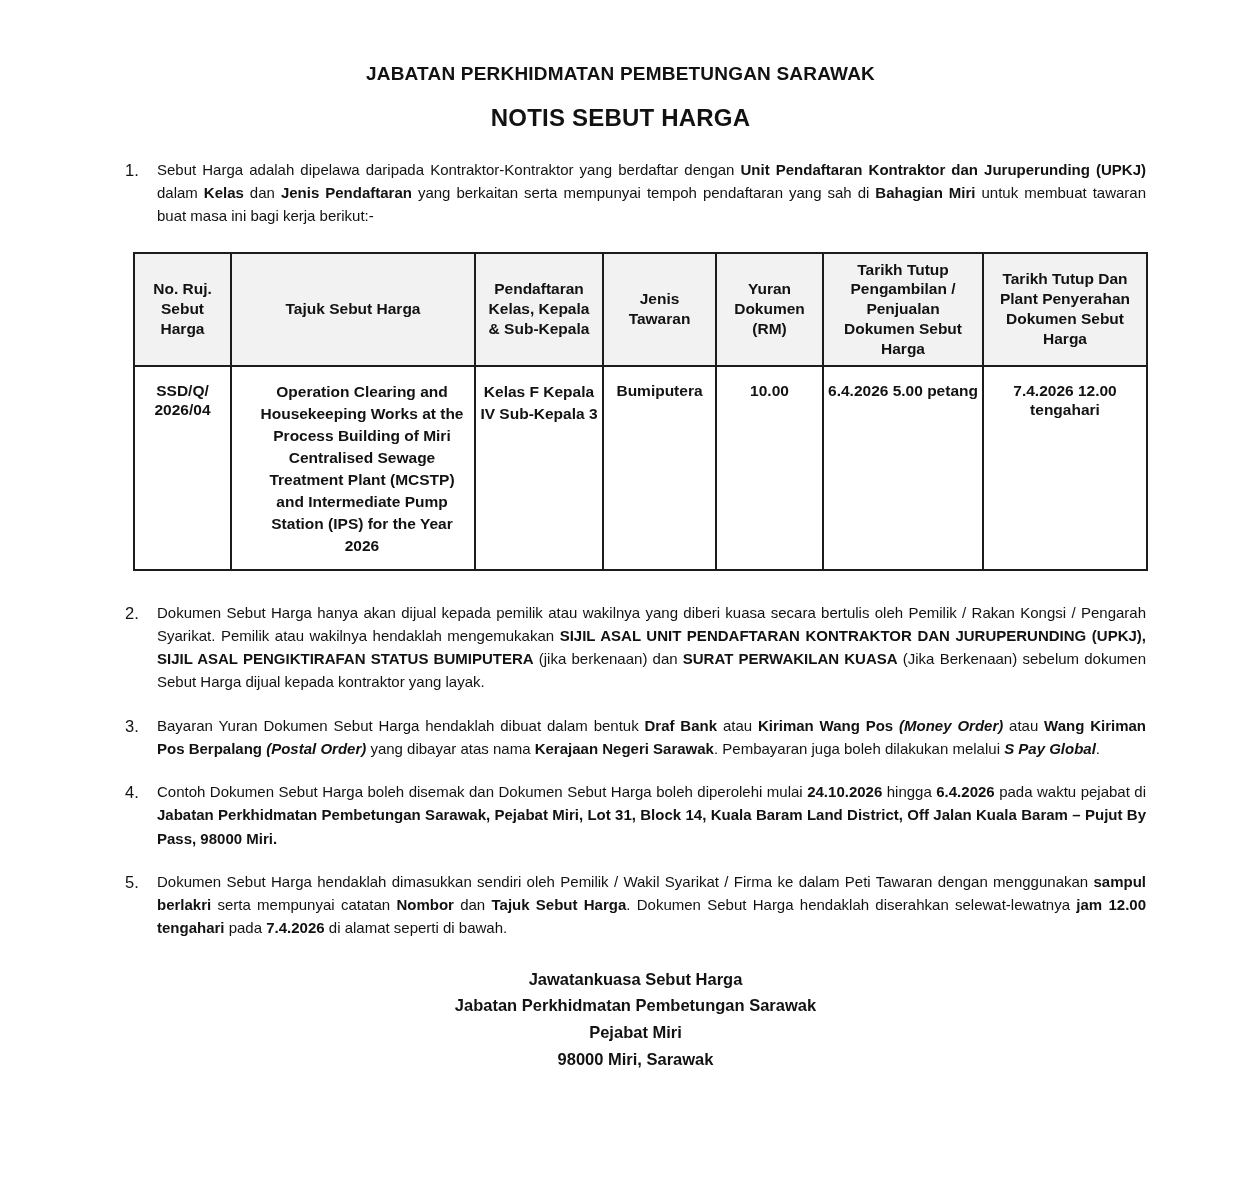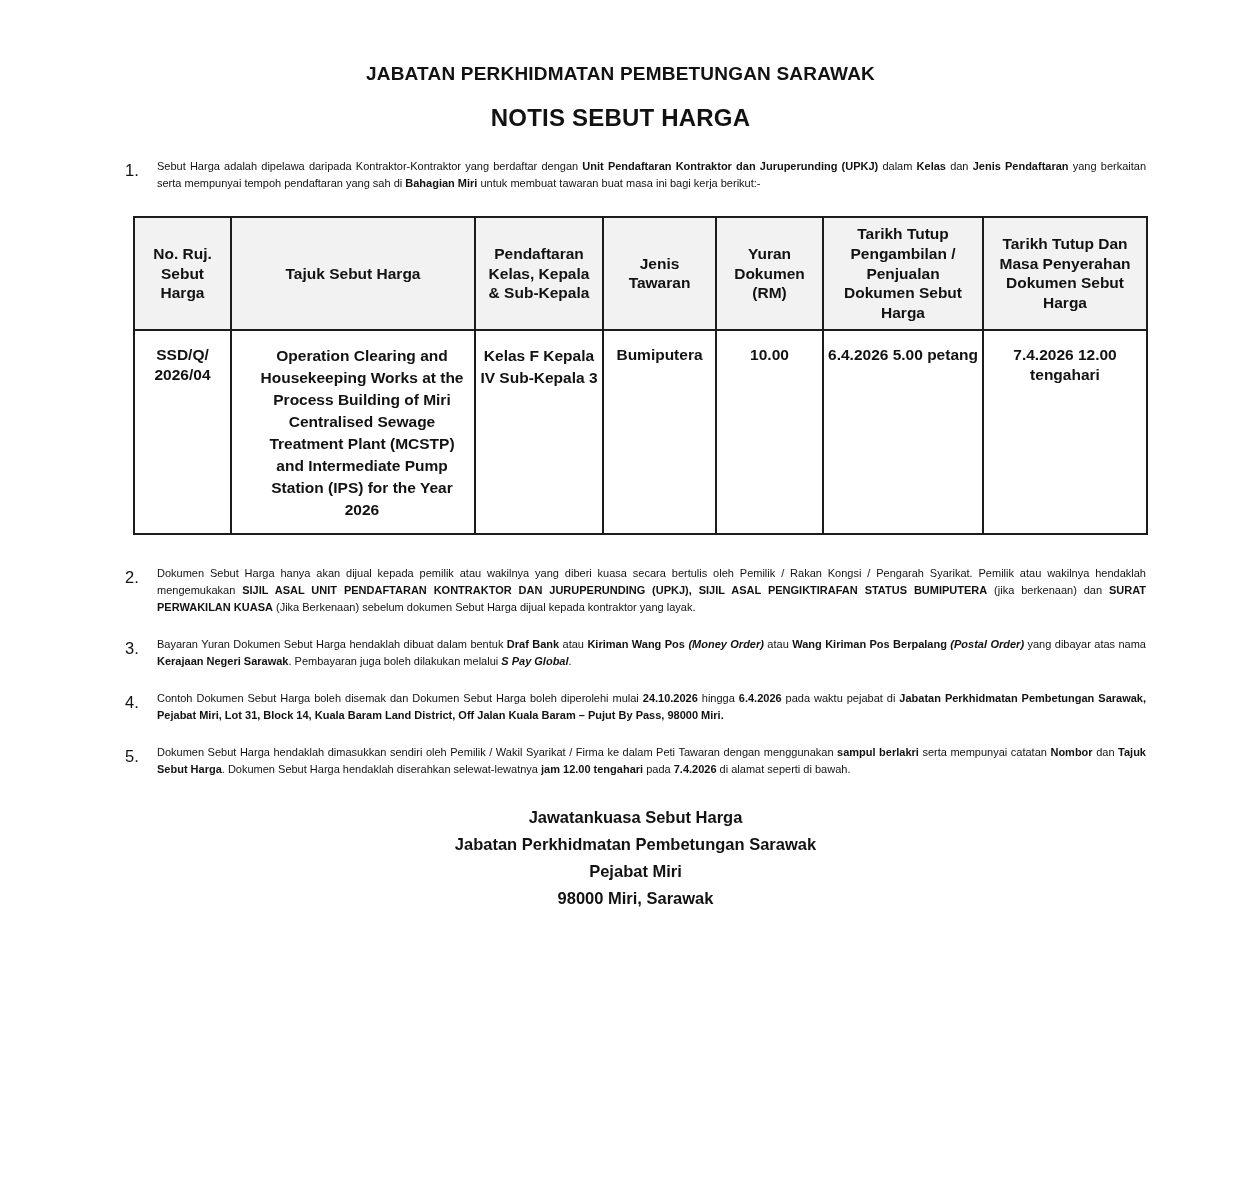--- a/index.html
+++ b/index.html
@@ -46,21 +46,21 @@
   }
   .clause .num {
     width: 32px;
     flex: 0 0 32px;
     font-size: 16.5px;
     line-height: 1.55;
     text-align: left;
   }
   .clause .body {
     flex: 1 1 auto;
-    font-size: 11px;
+    font-size: 15px;
     line-height: 1.55;
     text-align: justify;
   }
   .clause.first {
     margin-top: 26px;
   }
   .clause + .clause {
     margin-top: 20px;
   }
   b, strong { font-weight: bold; }
@@ -156,21 +156,21 @@
           <col class="col-7">
       </colgroup>
       <thead>
         <tr>
           <th>No. Ruj. Sebut Harga</th>
           <th>Tajuk Sebut Harga</th>
           <th>Pendaftaran Kelas, Kepala &amp; Sub-Kepala</th>
           <th>Jenis Tawaran</th>
           <th>Yuran Dokumen (RM)</th>
           <th>Tarikh Tutup Pengambilan / Penjualan Dokumen Sebut Harga</th>
-          <th>Tarikh Tutup Dan Masa Penyerahan Dokumen Sebut Harga</th>
+          <th>Tarikh Tutup Dan Plant Penyerahan Dokumen Sebut Harga</th>
         </tr>
       </thead>
       <tbody>
         <tr>
           <td>SSD/Q/ 2026/04</td>
           <td class="col-title">Operation Clearing and Housekeeping Works at the Process Building of Miri Centralised Sewage Treatment Plant (MCSTP) and Intermediate Pump Station (IPS) for the Year 2026</td>
           <td class="col-class">Kelas F Kepala IV Sub-Kepala 3</td>
           <td>Bumiputera</td>
           <td>10.00</td>
           <td>6.4.2026 5.00 petang</td>

